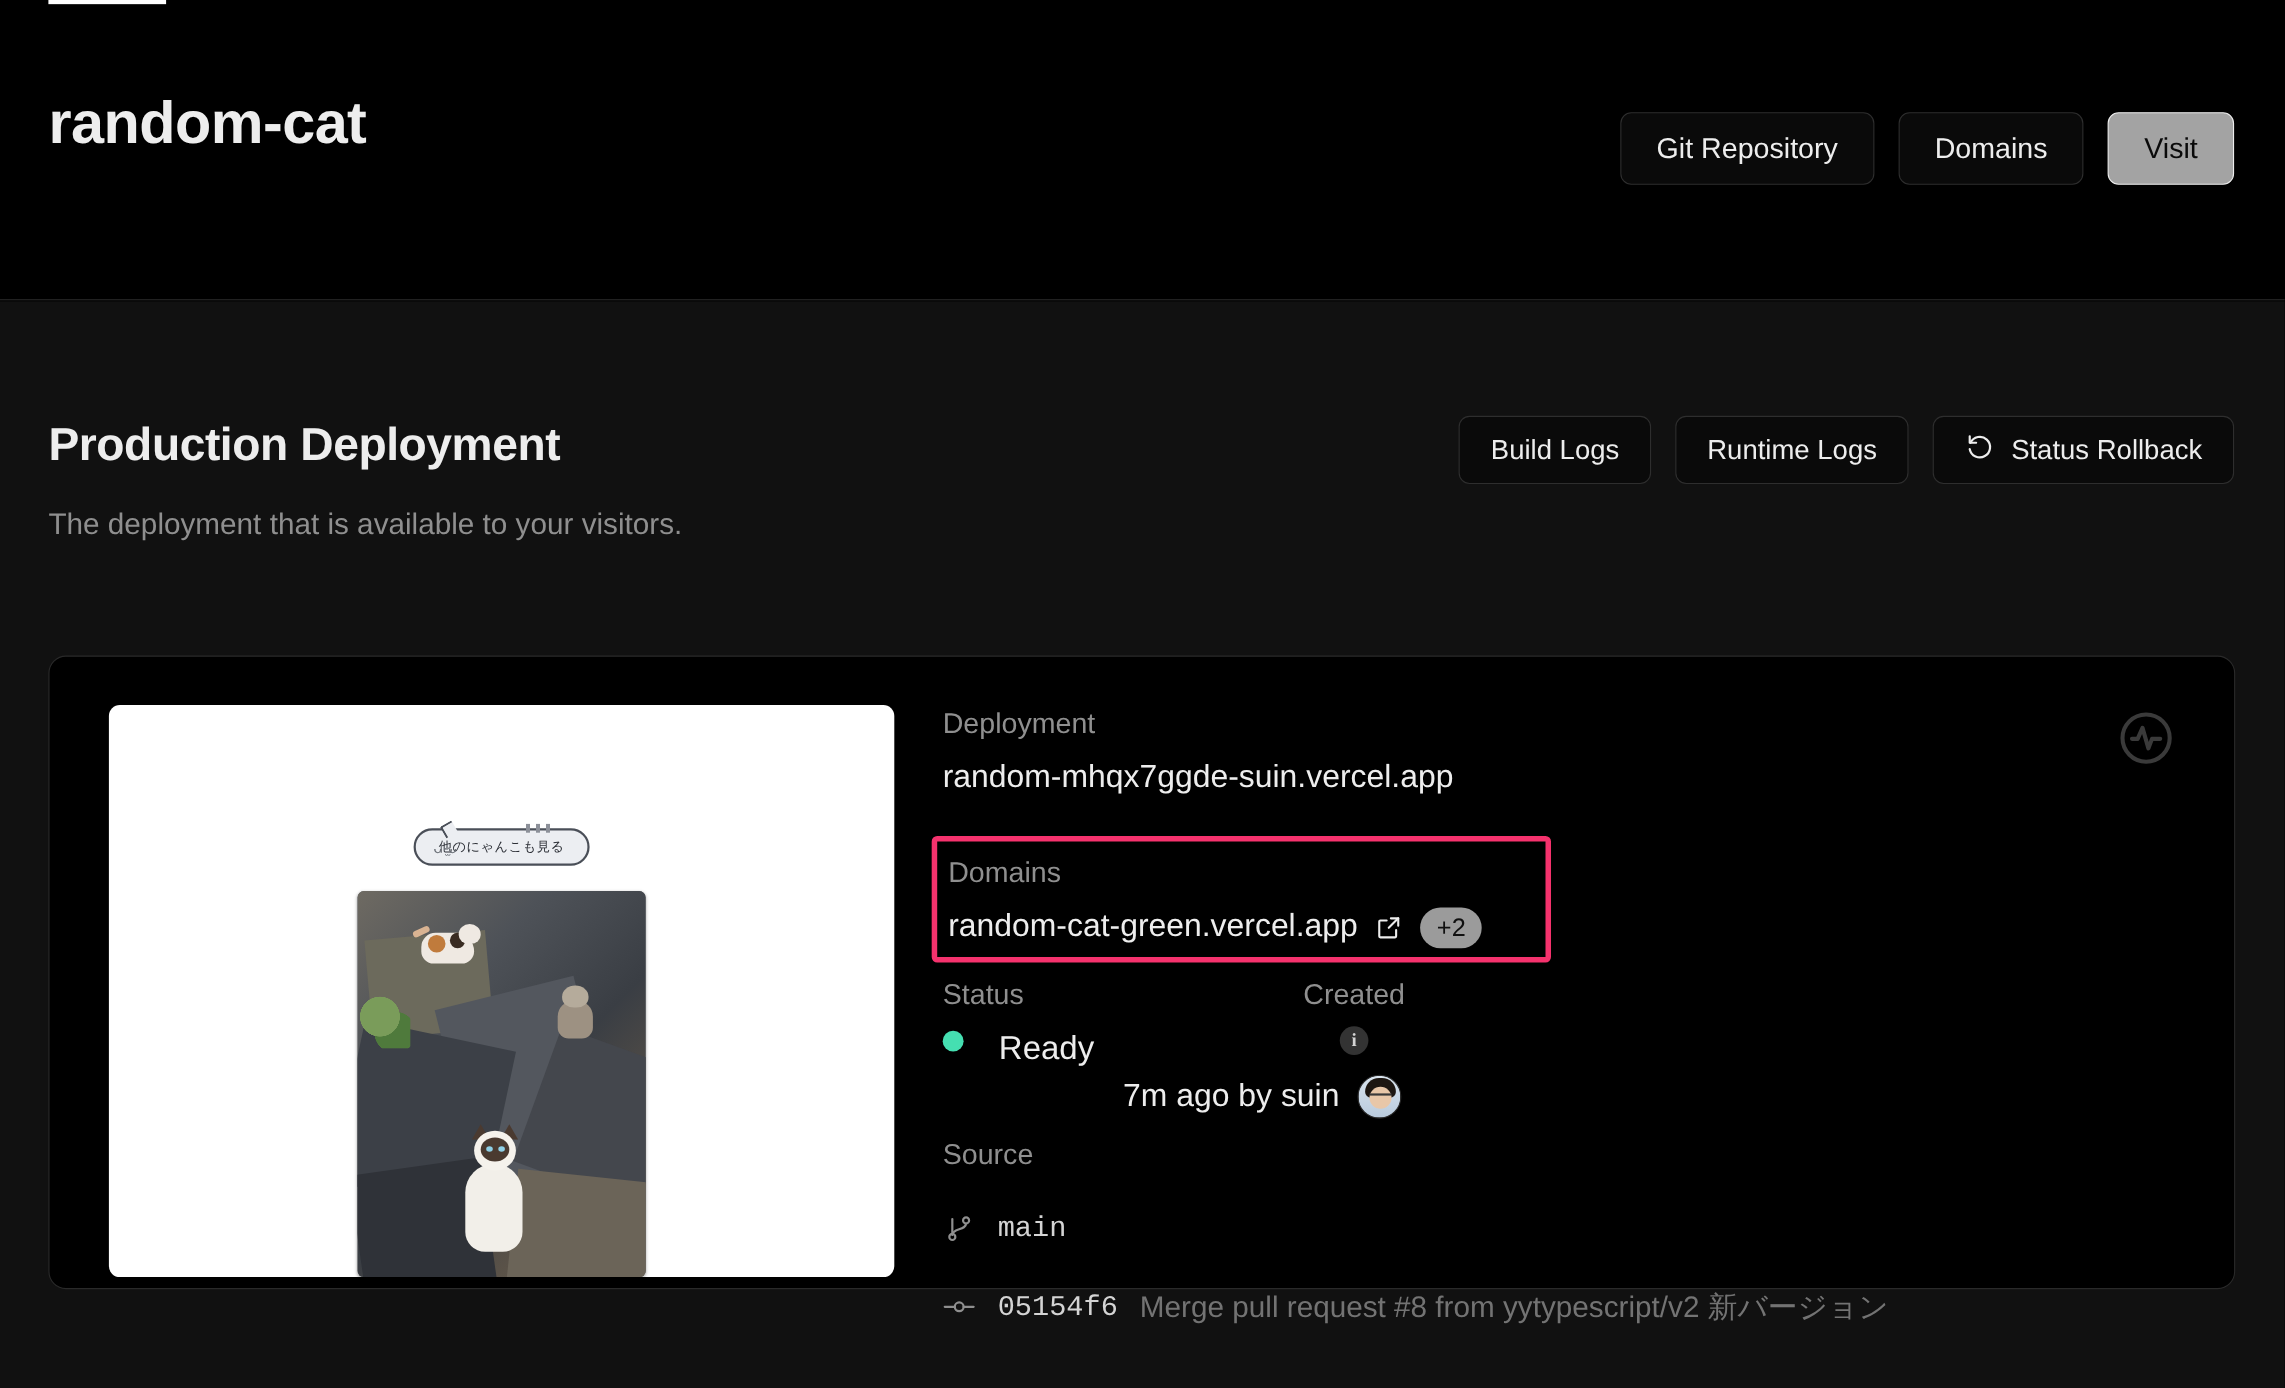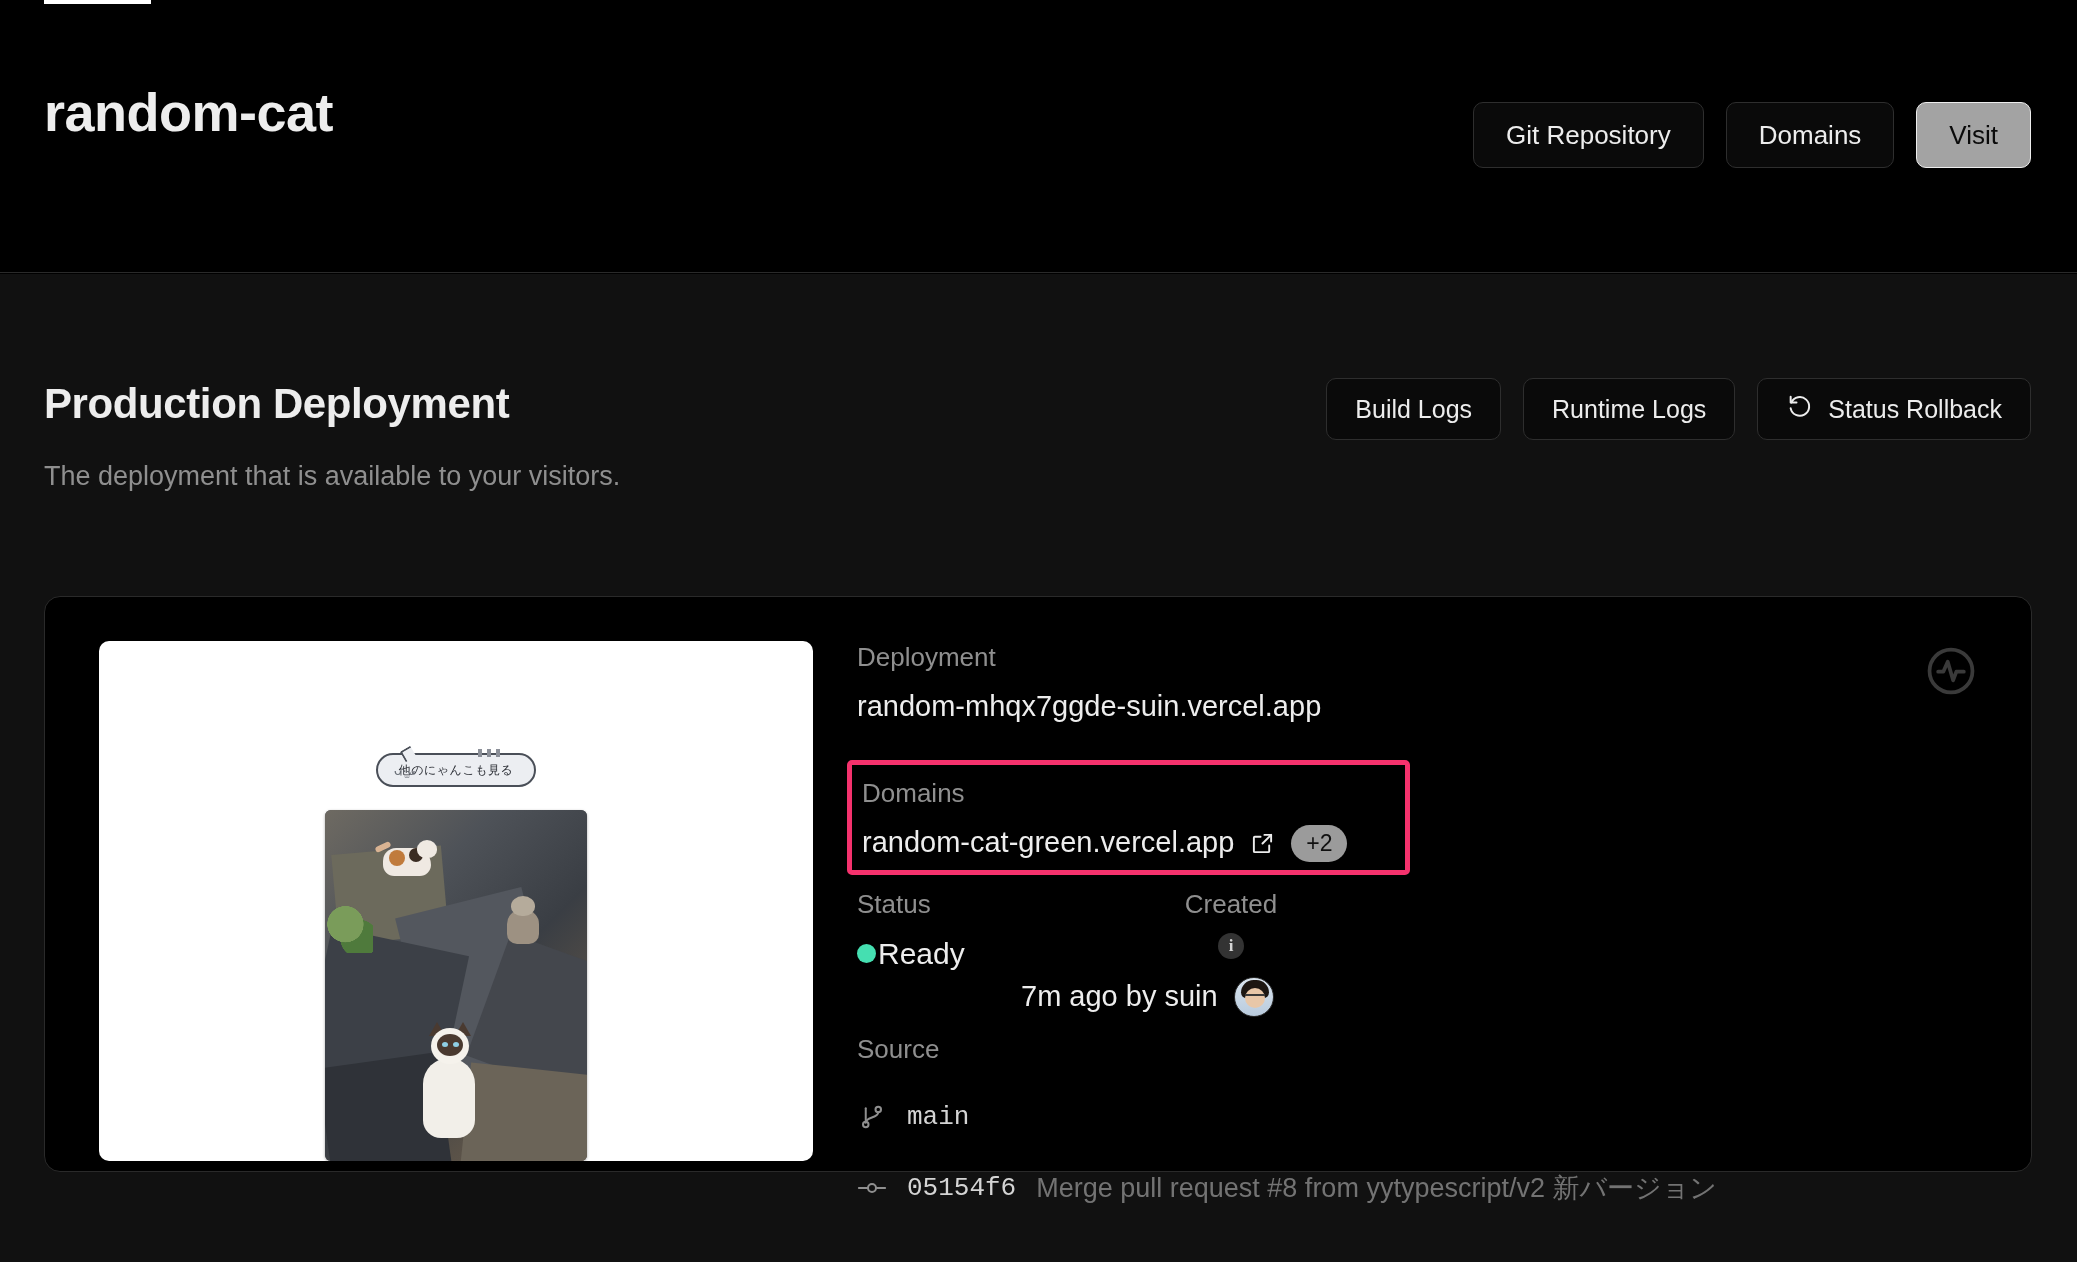--- a/index.html
+++ b/index.html
@@ -292,22 +292,22 @@
     left: 0;
     top: 247px;
     display: flex;
     gap: 0px;
   }
   .col-status { width: 164px; }
   .col-created { width: 420px; }
   .statusline {
     margin-top: 18px;
     display: flex;
-    align-items: center;
-    gap: 2px;
+    align-items: flex-start;
+    gap: 32px;
   }
   .dot {
     width: 19px; height: 19px;
     border-radius: 50%;
     background: #45dfb1;
     flex: none;
   }
   .statusline .fieldvalue { font-size: 30px; }
   .label-row { display: flex; align-items: center; gap: 14px; flex-direction: column; }
   .info-icon {

